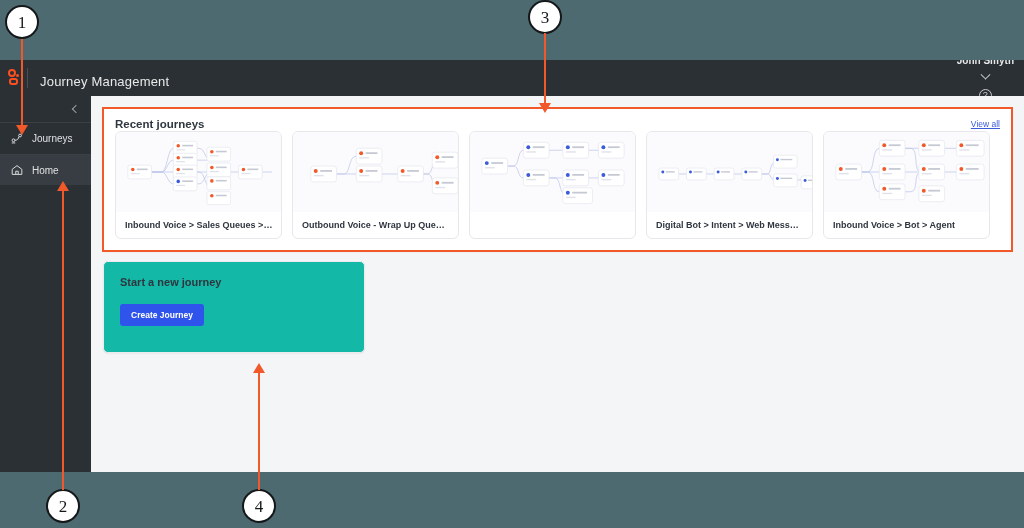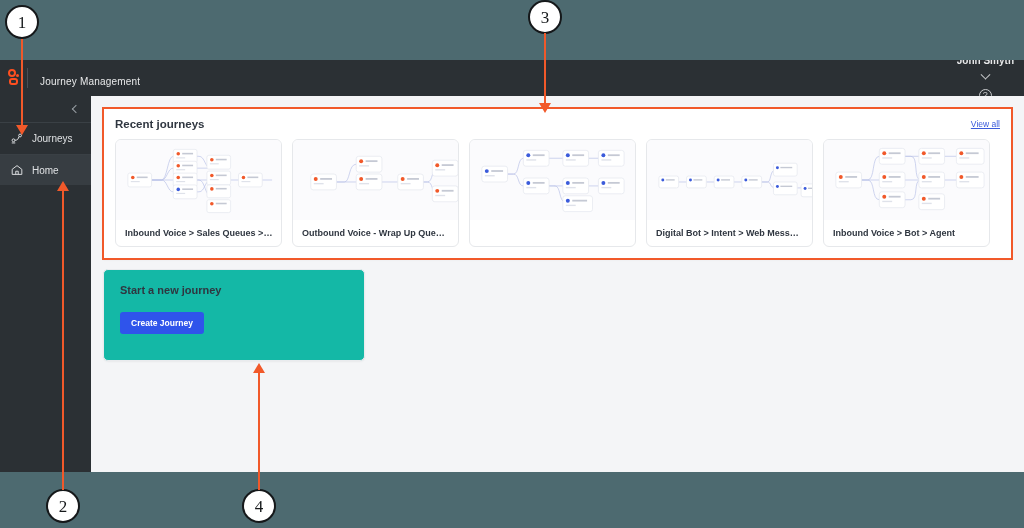--- a/index.html
+++ b/index.html
@@ -23,21 +23,21 @@
   }
   .logo-mark { position:relative; width:14px; height:18px; }
   .logo-mark i {
     position:absolute; display:block; border:2px solid #ff4f1f; border-radius:50%;
   }
   .logo-mark i.a { width:8px; height:8px; left:1px; top:0px; }
   .logo-mark i.b { width:9px; height:7px; left:2px; top:9px; border-radius:3px;}
   .logo-mark i.c { width:3px; height:3px; left:9px; top:5px; background:#ff4f1f; border:none;}
   .topbar-sep { width:1px; height:20px; background:#4a4f54; }
   .app-title {
-    color:#e8e9ea; font-size:10px; margin-left:12px; letter-spacing:.2px;margin-top:7px;
+    color:#e8e9ea; font-size:13px; margin-left:12px; letter-spacing:.2px;margin-top:7px;
   }
   .topbar-right {
     margin-left:auto; display:flex; align-items:center; gap:8px;
     padding-right:10px;
     flex-direction:column;
   }
   .user-name { color:#e8e9ea; font-size:10px; font-weight:bold; }
   .chev-d {
     width:7px; height:7px; border-right:1.3px solid #c9cbcd; border-bottom:1.3px solid #c9cbcd;
     transform:rotate(45deg) translate(-2px,-2px);
@@ -72,21 +72,21 @@
     background:#f4f5f7; padding:12px;
   }
   .panel {
     background:#fff; border-radius:0; padding:10px 12px 12px 12px;
     box-shadow:0 1px 2px rgba(0,0,0,.06);
     outline:2px solid #f1592a; outline-offset:-1px;
   }
   .panel-head { display:flex; align-items:center; }
   .panel-title { font-size:11.5px; font-weight:bold; color:#2f3640; }
   .view-all { margin-left:auto; font-size:8.5px; color:#3b5bdb; }
-  .cards { display:flex; gap:10px; margin-top:9px; }
+  .cards { display:flex; gap:10px; margin-top:1px; }
   .jcard {
     width:167px; background:#fff; border:1px solid #e6e8eb; border-radius:6px;
     overflow:hidden; display:flex; flex-direction:column;
   }
   .thumb { height:80px; background:#fbfbfd; position:relative; }
   .thumb svg { width:100%; height:100%; display:block; }
   .jcard-label {
     height:26px; display:flex; align-items:center; padding:0 9px;
     font-size:9px; font-weight:bold; color:#2f3640; white-space:nowrap; overflow:hidden;
   }

